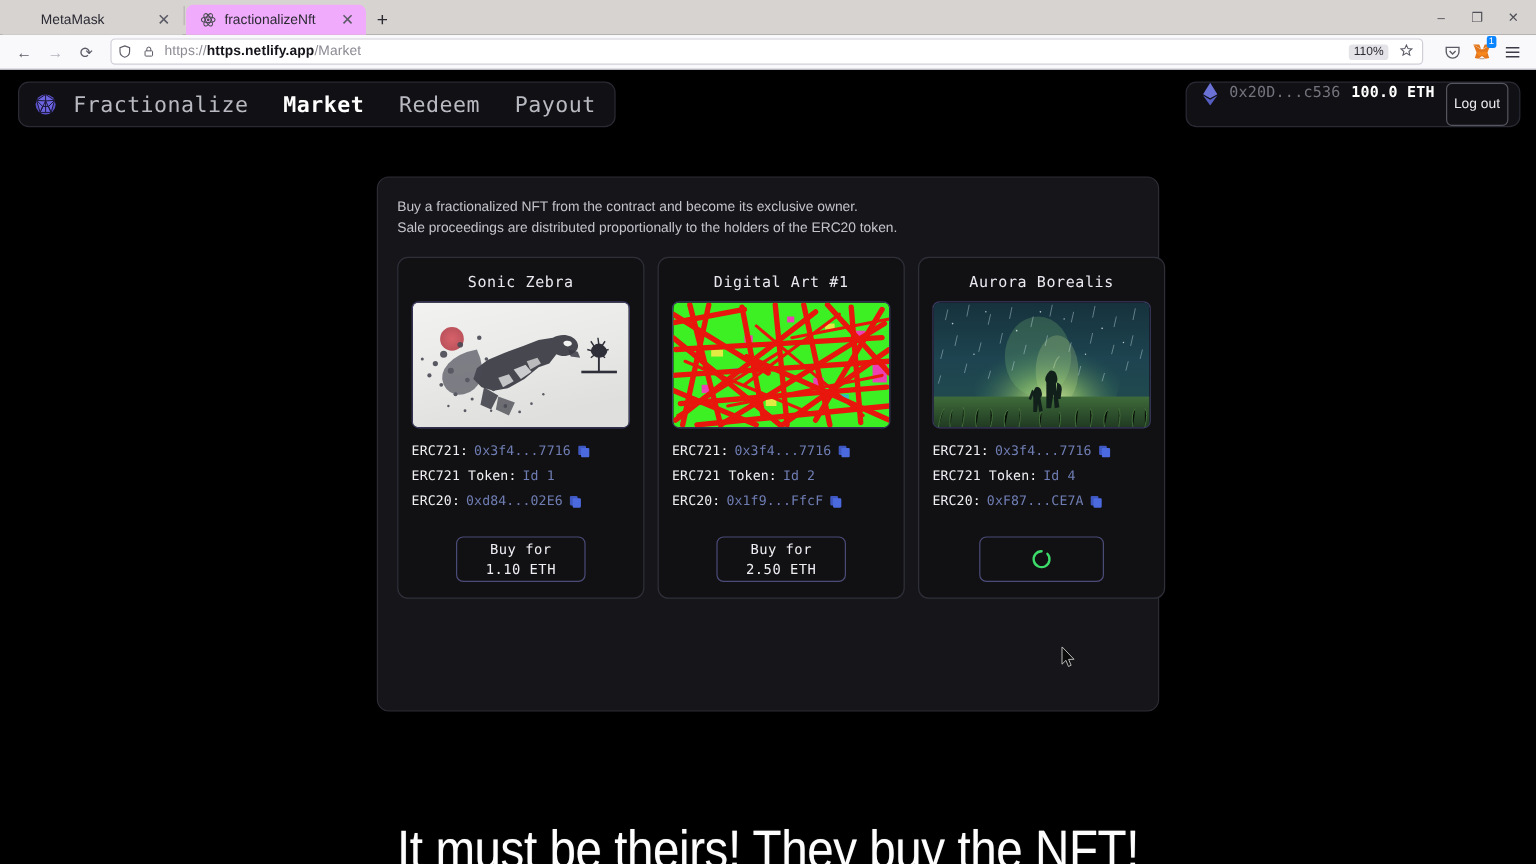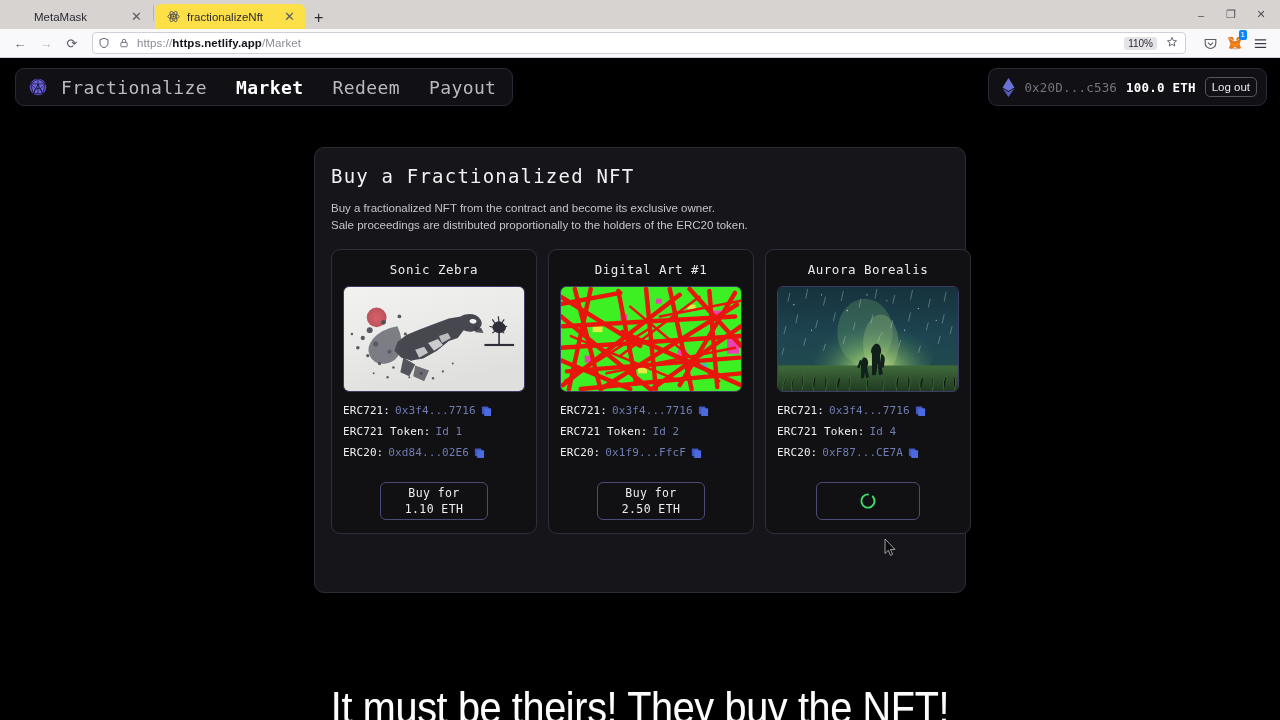--- a/index.html
+++ b/index.html
@@ -16,21 +16,21 @@
     height: 29px; background: #d7d3d0;
     display: flex; align-items: flex-end; padding-left: 2px; position: relative;
   }
   .tab {
     display: flex; align-items: center; gap: 7px;
     height: 25px; border-radius: 6px 6px 0 0;
     padding: 0 8px 0 11px; font-size: 11.5px; color: #2b2a33;
     min-width: 150px; max-width: 150px; position: relative; justify-content: flex-end;
   }
   .tab.inactive { background: #d7d3d0; }
-  .tab.active { background: #fde047; }
+  .tab.active { background: #f0abfc; }
   .tab-fav { width: 14px; height: 14px; flex: 0 0 14px; display:flex; align-items:center; justify-content:center;}
   .tab-title { flex: 1; white-space: nowrap; overflow: hidden; text-overflow: ellipsis; }
   .tab-close { font-size: 13px; color: #5b5b66; line-height: 1; padding: 0 2px; }
   .tab-sep { width:1px; height:16px; background:#b9b5b2; align-self:center; margin:0 1px 4px 1px;}
   .newtab { font-size: 16px; color: #2b2a33; padding: 0 9px; margin-bottom: 3px; line-height: 1; }
 
   .winctl { position: absolute; right: 4px; top: 0; height: 29px; display: flex; align-items: center; }
   .winctl span { width: 30px; text-align: center; color: #4f4f57; font-size: 11px; }
 
   .navbar {
@@ -66,21 +66,21 @@
     height: 38px; display: flex; align-items: center; gap: 13px; padding: 0 16px 0 12px;
   }
   .applogo { width: 20px; height: 20px; flex:0 0 20px; display:flex; align-items:center; justify-content:center;}
   .navlinks { display: flex; align-items: center; gap: 29px; font-family: "DejaVu Sans Mono", monospace; font-size: 18px; }
   .navlink { color: #b9b9c2; letter-spacing: .4px;}
   .navlink.active { color: #ffffff; font-weight: 700; }
 
   .account {
     position: absolute; right: 13px; top: 9px;
     background: #111115; border: 1px solid #2a2a35; border-radius: 9px;
-    height: 38px; display: flex; align-items: center; gap: 9px; padding: 0 9px 0 12px;
+    height: 38px; display: flex; gap: 9px; padding: 0 9px 0 12px;
   }
   .eth-ico { width: 14px; height: 18px; display:flex; align-items:center; justify-content:center;}
   .acct-addr { font-family: "DejaVu Sans Mono", monospace; font-size: 12.5px; color: #74747f; letter-spacing: .2px;}
   .acct-bal { font-family: "DejaVu Sans Mono", monospace; font-size: 12.5px; color: #ffffff; font-weight: 700; letter-spacing: .2px;}
   .logout {
     border: 1px solid #55555f; border-radius: 5px; color: #e8e8ee;
     font-size: 11.5px; padding: 2px 6px; background: transparent; line-height: 1.25;
   }
 
   
@@ -253,21 +253,20 @@
           <path d="M8 0 L15.5 12 L8 16.3 L0.5 12 Z" fill="#6b72d6"></path>
           <path d="M8 17.8 L15.5 13.4 L8 24 L0.5 13.4 Z" fill="#565dc0"></path>
         </svg>
       </span>
       <span class="acct-addr">0x20D...c536</span>
       <span class="acct-bal">100.0 ETH</span>
       <button class="logout">Log out</button>
     </div>
 
     <div class="panel">
-      <div class="panel-title">Buy a Fractionalized NFT</div>
       <div class="panel-sub">Buy a fractionalized NFT from the contract and become its exclusive owner.</div>
       <div class="panel-sub">Sale proceedings are distributed proportionally to the holders of the ERC20 token.</div>
 
       <div class="cards">
 
         <div class="nft-card">
           <div class="nft-title">Sonic Zebra</div>
           <div class="nft-img-wrap">
             <svg class="nft-img" viewBox="0 0 182 106" preserveAspectRatio="none">
               <defs>

